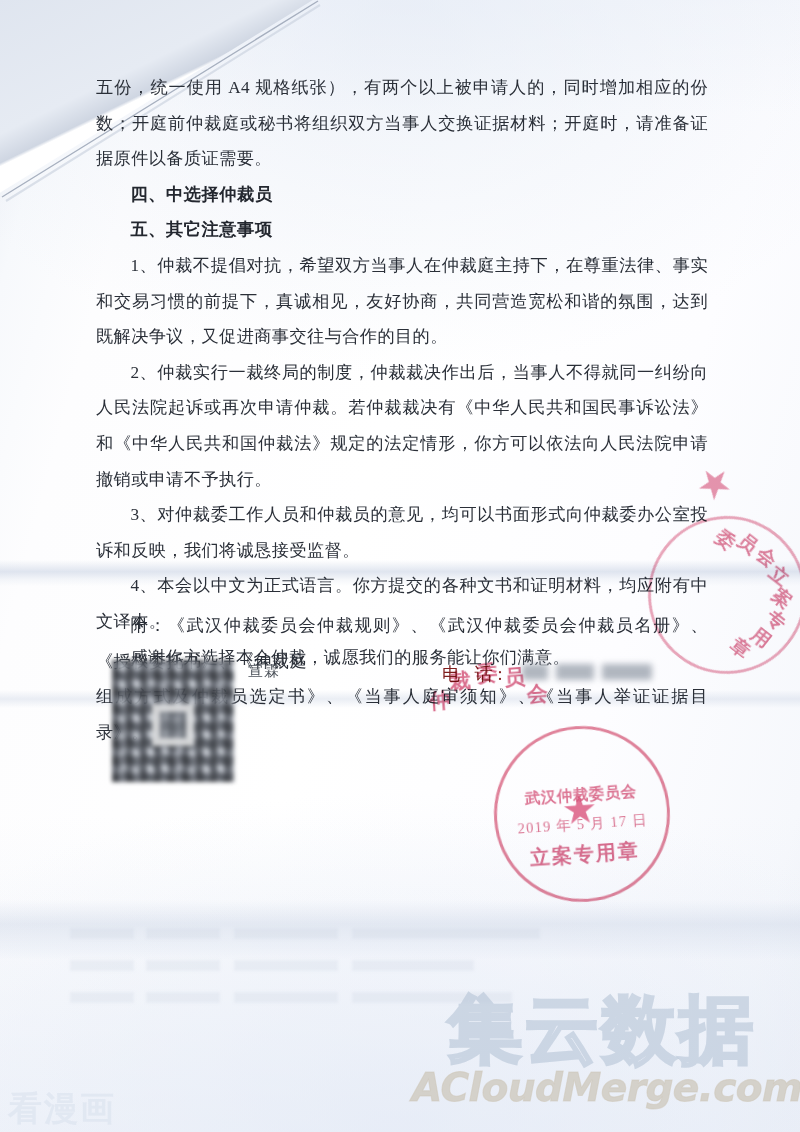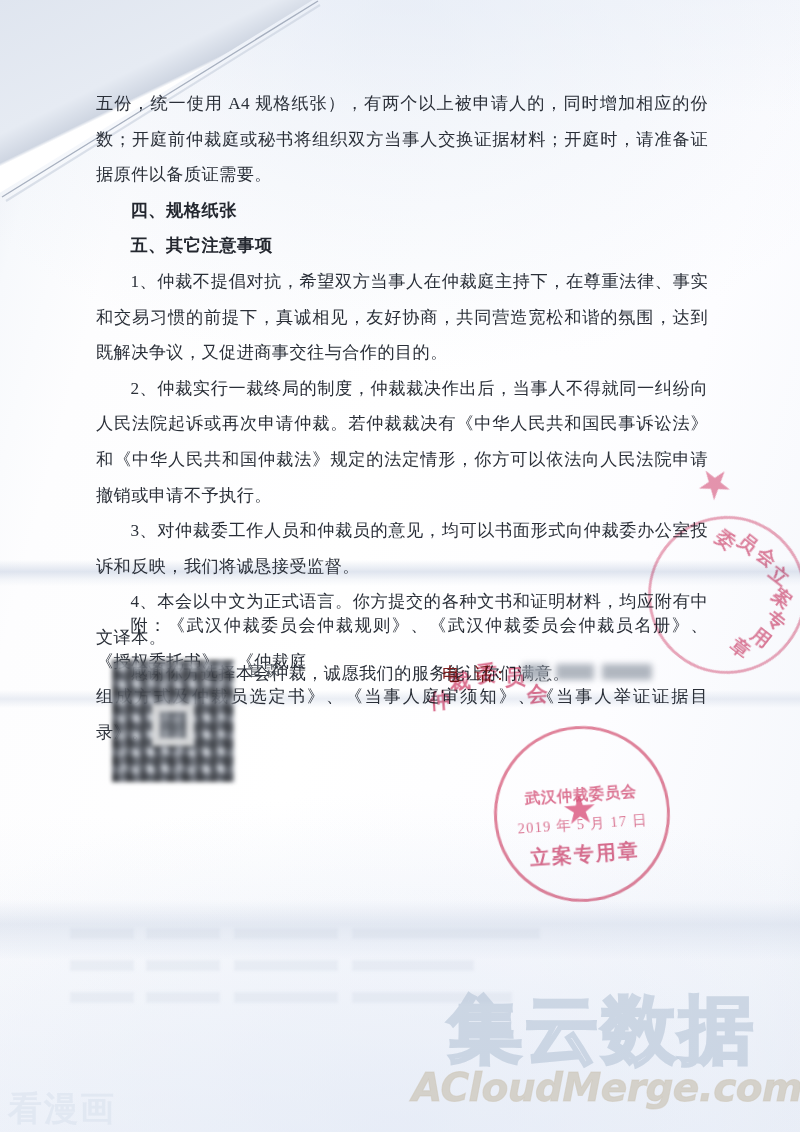--- a/index.html
+++ b/index.html
@@ -55,21 +55,21 @@
   #fold-a { top: 560px; height: 26px;
     background: linear-gradient(180deg, rgba(205,214,230,0) 0%, rgba(198,208,226,.55) 45%, rgba(214,222,235,.25) 75%, rgba(255,255,255,0) 100%); }
   #fold-b { top: 690px; height: 18px;
     background: linear-gradient(180deg, rgba(210,219,233,0) 0%, rgba(203,212,228,.40) 50%, rgba(255,255,255,0) 100%); }
   #fold-c { top: 900px; height: 60px;
     background: linear-gradient(180deg, rgba(214,222,236,0) 0%, rgba(206,215,231,.45) 40%, rgba(222,229,241,.3) 80%, rgba(255,255,255,0) 100%); }
 
   
   #doc-body {
     position: absolute;
-    left: 96px; top: 86px;
+    left: 96px; top: 70px;
     width: 612px;
   }
   .para {
     font-size: 17.2px;
     line-height: 35.6px;
     color: #2a2f38;
     letter-spacing: .4px;
     text-align: justify;
     margin: 0;
     font-family: "Liberation Serif", "DejaVu Serif", serif;
@@ -300,21 +300,21 @@
     <line x1="318" y1="1" x2="2" y2="197" stroke="#9aa4b5" stroke-width="1.4" opacity=".85"></line>
     <line x1="320" y1="5" x2="6" y2="201" stroke="#c8d0dd" stroke-width="2.2" opacity=".6"></line>
   </svg>
 
   <div class="fold" id="fold-a"></div>
   <div class="fold" id="fold-b"></div>
   <div class="fold" id="fold-c"></div>
 
   <div id="doc-body">
     <p class="para">五份，统一使用 A4 规格纸张），有两个以上被申请人的，同时增加相应的份数；开庭前仲裁庭或秘书将组织双方当事人交换证据材料；开庭时，请准备证据原件以备质证需要。</p>
-    <p class="heading">四、规格纸张</p>
+    <p class="heading">四、中选择仲裁员</p>
     <p class="heading">五、其它注意事项</p>
     <p class="para indent">1、仲裁不提倡对抗，希望双方当事人在仲裁庭主持下，在尊重法律、事实和交易习惯的前提下，真诚相见，友好协商，共同营造宽松和谐的氛围，达到既解决争议，又促进商事交往与合作的目的。</p>
     <p class="para indent">2、仲裁实行一裁终局的制度，仲裁裁决作出后，当事人不得就同一纠纷向人民法院起诉或再次申请仲裁。若仲裁裁决有《中华人民共和国民事诉讼法》和《中华人民共和国仲裁法》规定的法定情形，你方可以依法向人民法院申请撤销或申请不予执行。</p>
     <p class="para indent">3、对仲裁委工作人员和仲裁员的意见，均可以书面形式向仲裁委办公室投诉和反映，我们将诚恳接受监督。</p>
     <p class="para indent">4、本会以中文为正式语言。你方提交的各种文书和证明材料，均应附有中文译本。</p>
     <p class="para indent">感谢你方选择本会仲裁，诚愿我们的服务能让你们满意。</p>
   </div>
 
   <div id="attach-block">
     <p class="para indent">附：《武汉仲裁委员会仲裁规则》、《武汉仲裁委员会仲裁员名册》、《授权委托书》、《仲裁庭</p>

